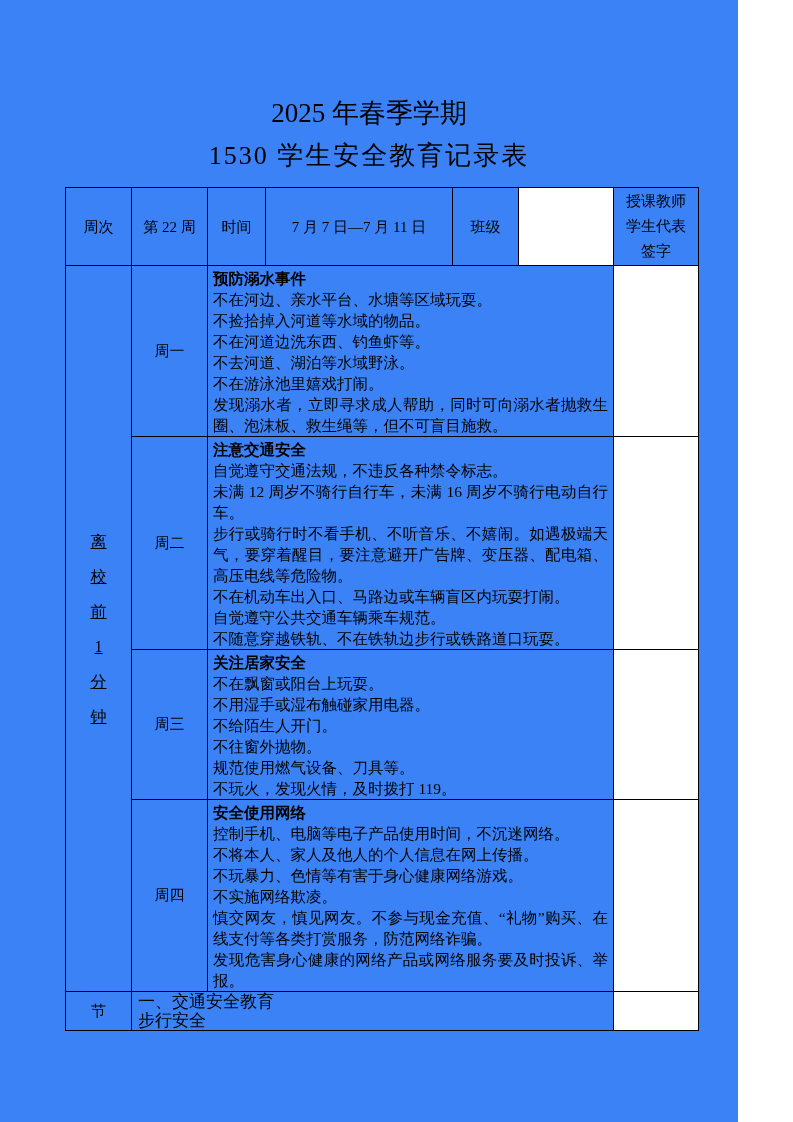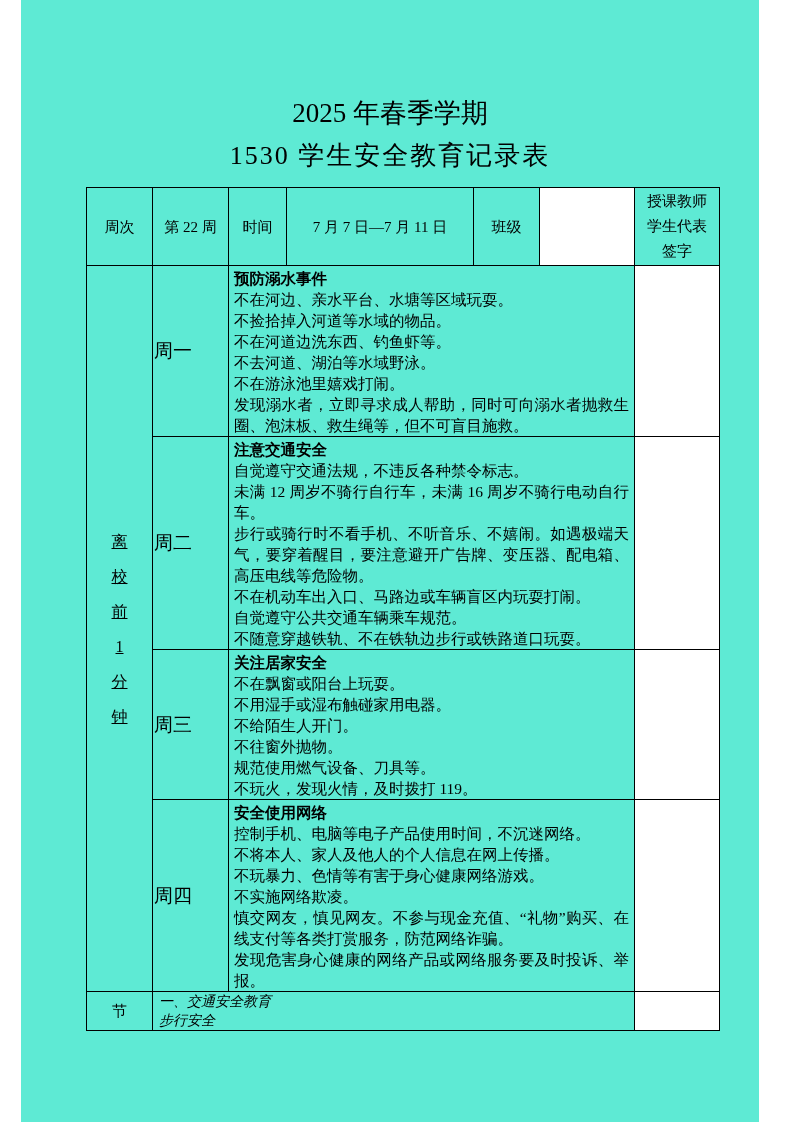--- a/index.html
+++ b/index.html
@@ -1,24 +1,23 @@
 <!DOCTYPE html>
 <html><head>
 <meta charset="utf-8">
 <style>
   html, body { margin: 0; padding: 0; background: #ffffff; }
   .page {
     position: relative;
     width: 738px;
     height: 1122px;
-    background: #5eead4;
+    background: #3b82f6;
     color: #000000;
     font-family: "Liberation Serif", "DejaVu Serif", serif;
     overflow: hidden;
-    margin-left: 21px;
   }
   .doc-title {
     position: absolute;
     top: 97px;
     left: 0;
     width: 100%;
     text-align: center;
     font-size: 27px;
     line-height: 32px;
     white-space: pre;
@@ -47,23 +46,23 @@
     overflow: hidden;
   }
   .hdr-cell {
     text-align: center;
     vertical-align: middle;
     font-size: 15px;
     line-height: 20px;
   }
   .sign-hdr-line { display: block; line-height: 25px; font-size: 15px; }
   .day-cell {
-    text-align: left;
+    text-align: center;
     vertical-align: middle;
-    font-size: 19px;
+    font-size: 15px;
   }
   .content-cell {
     vertical-align: top;
     text-align: justify;
     padding: 2px 5px 0 5px;
     font-size: 15.5px;
     line-height: 21px;
   }
   .sec-title { font-weight: 700; }
   .left-span-cell { vertical-align: middle; text-decoration: underline; }
@@ -76,23 +75,22 @@
     word-break: break-all;
   }
   .footer-label-cell {
     text-align: center;
     vertical-align: middle;
     font-size: 15px;
   }
   .footer-content-cell {
     vertical-align: middle;
     padding: 0 5px 0 6px;
-    font-size: 14px;
+    font-size: 17px;
     line-height: 19px;
-    font-style: italic;
   }
   .blank-cell { background: #ffffff; }
 </style>
 </head>
 <body>
 
 <div class="page">
 
   <div class="doc-title">2025 年春季学期</div>
   <div class="doc-subtitle">1530 学生安全教育记录表</div>

